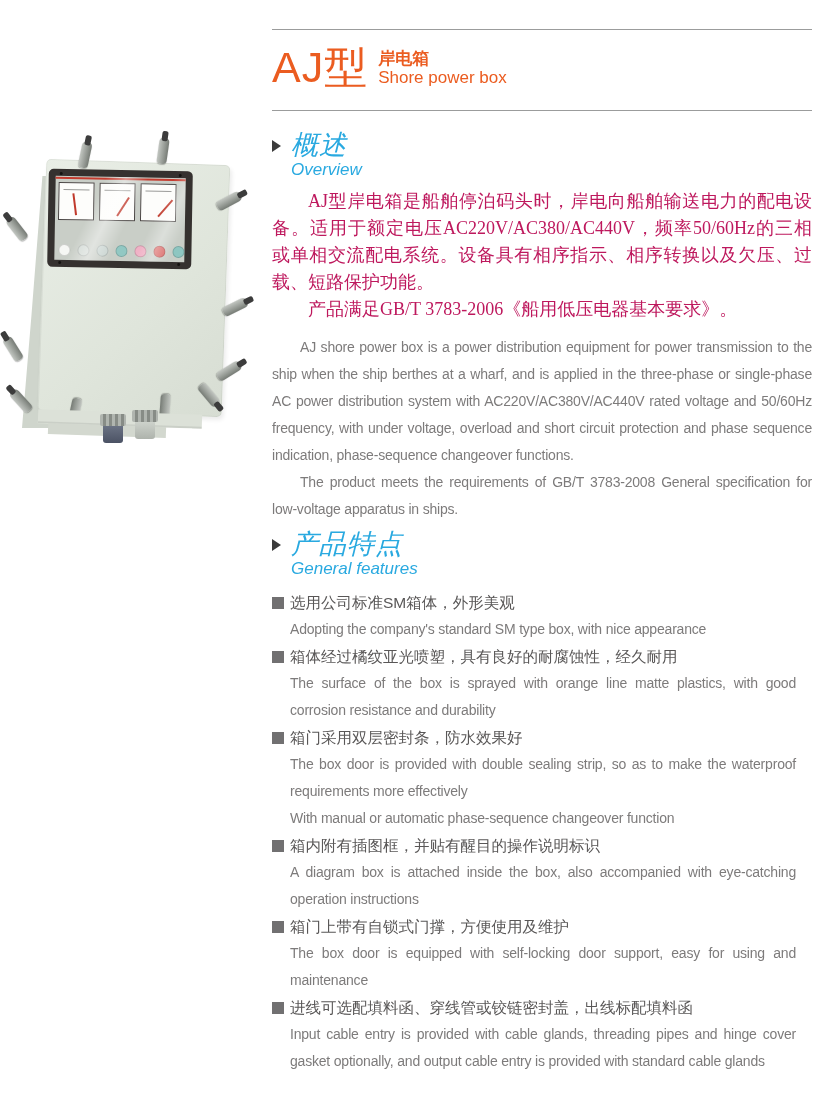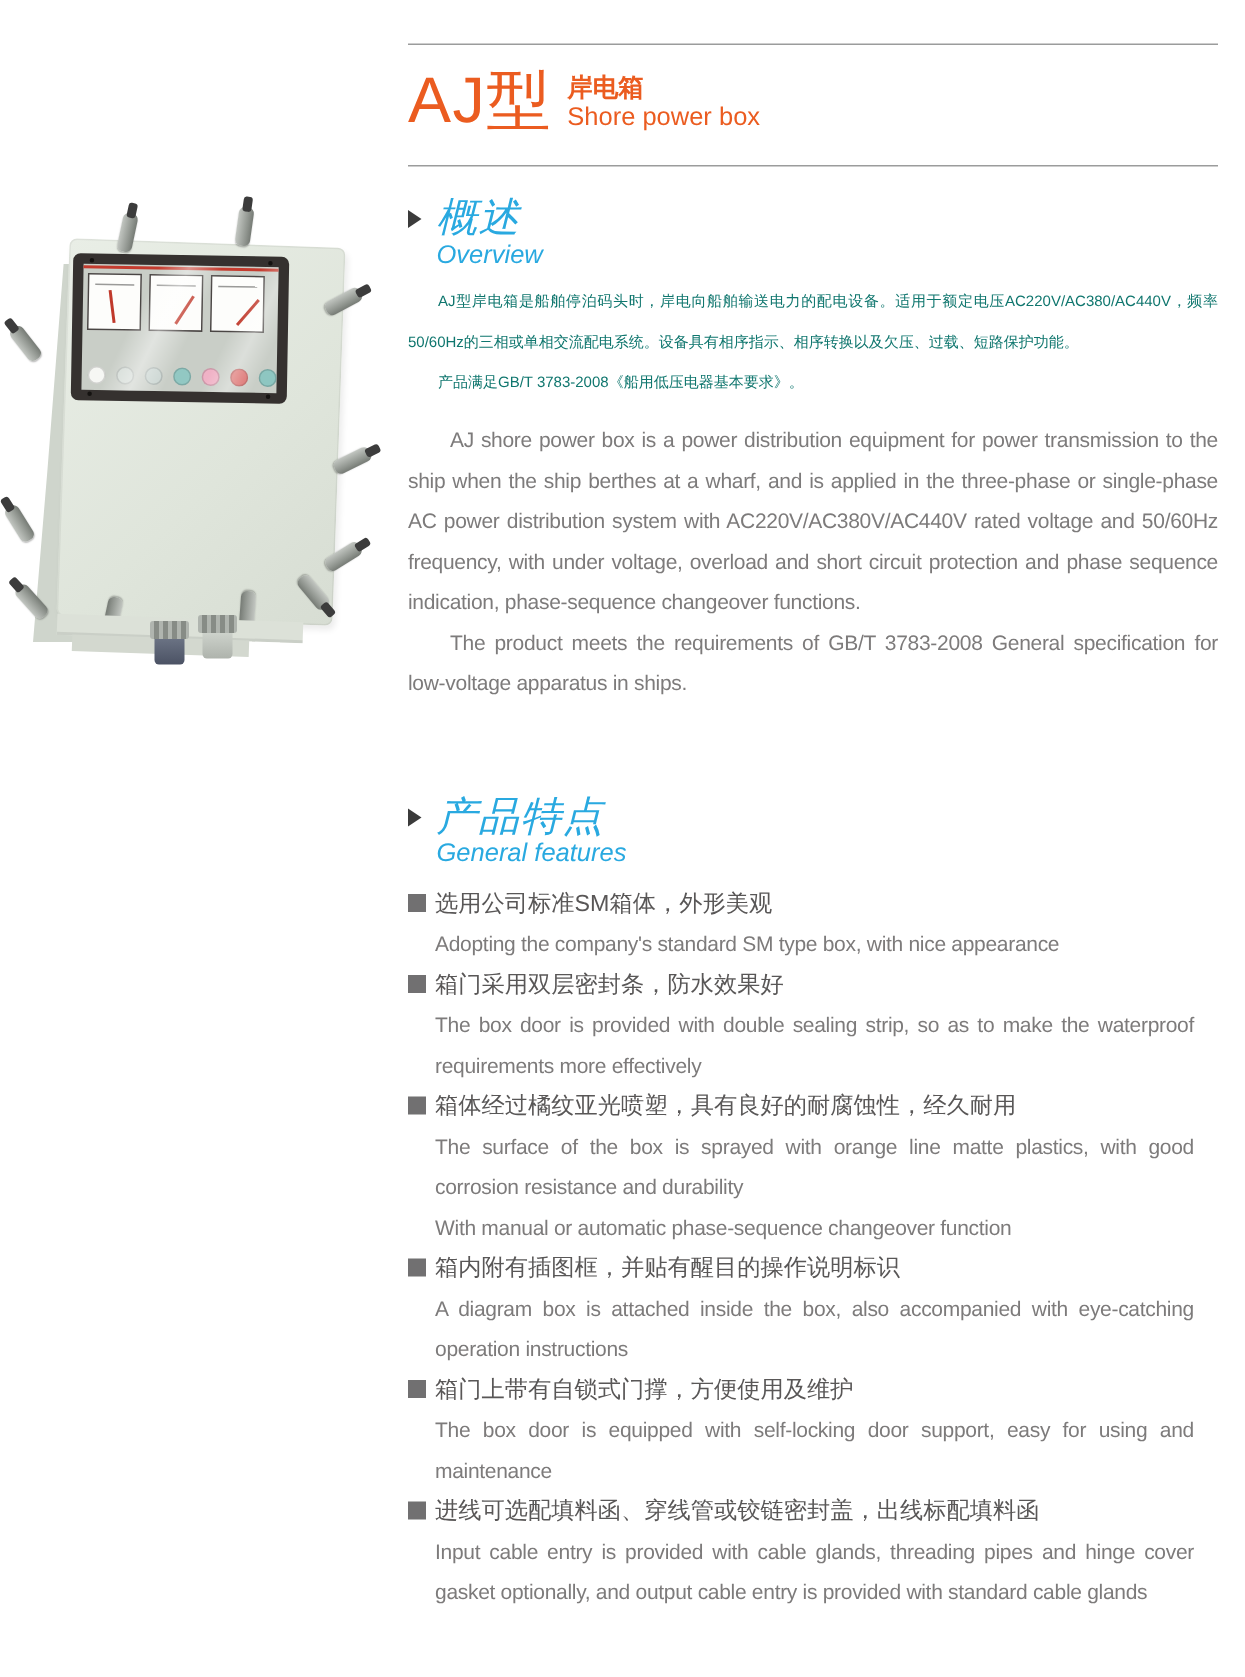--- a/index.html
+++ b/index.html
@@ -22,21 +22,21 @@
   
   .section{position:absolute;left:272px;width:540px;}
   .sec-overview{top:131px;}
   .sec-features{top:530px;}
   .sec-head{position:relative;padding-left:19px;margin-bottom:8px;font-style:italic;}
   .tri{position:absolute;left:0;top:9px;width:0;height:0;
        border-left:9px solid #3b3b3b;border-top:6px solid transparent;border-bottom:6px solid transparent;}
   .sec-title-cn{font-size:27px;line-height:29px;color:#29a9e0;font-weight:500;letter-spacing:1px;}
   .sec-title-en{font-size:17px;line-height:20px;color:#29a9e0;}
 
-  .para-cn p{margin:0;font-size:10px;line-height:27px;color:#0f766e;text-align:justify;text-indent:2em;}
+  .para-cn p{margin:0;font-size:18px;line-height:27px;color:#be185d;text-align:justify;text-indent:2em;font-family:Liberation Serif, serif;}
   .para-en{margin-top:11px;}
   .para-en p{margin:0;font-size:14px;line-height:27px;color:#7d7b7b;text-align:justify;text-indent:2em;letter-spacing:-0.2px;}
 
   
   .feat-list{list-style:none;margin:10px 16px 0 0;padding:0;}
   .feat-cn{font-size:15.5px;line-height:27px;color:#595757;}
   .feat-cn .sq{display:inline-block;width:12px;height:12px;background:#717071;margin-right:6px;vertical-align:-1px;}
   .feat-en{font-size:14px;line-height:27px;color:#7d7b7b;padding-left:18px;text-align:justify;letter-spacing:-0.2px;}
 
   
@@ -145,48 +145,48 @@
 </div>
 
 <div class="section sec-overview">
   <div class="sec-head">
     <span class="tri"></span>
     <div class="sec-title-cn">概述</div>
     <div class="sec-title-en">Overview</div>
   </div>
   <div class="para-cn">
     <p>AJ型岸电箱是船舶停泊码头时，岸电向船舶输送电力的配电设备。适用于额定电压AC220V/AC380/AC440V，频率50/60Hz的三相或单相交流配电系统。设备具有相序指示、相序转换以及欠压、过载、短路保护功能。</p>
-    <p>产品满足GB/T 3783-2008《船用低压电器基本要求》。</p>
+    <p>产品满足GB/T 3783-2006《船用低压电器基本要求》。</p>
   </div>
   <div class="para-en">
     <p>AJ shore power box is a power distribution equipment for power transmission to the ship when the ship berthes at a wharf, and is applied in the three-phase or single-phase AC power distribution system with AC220V/AC380V/AC440V rated voltage and 50/60Hz frequency, with under voltage, overload and short circuit protection and phase sequence indication, phase-sequence changeover functions.</p>
     <p>The product meets the requirements of GB/T 3783-2008 General specification for low-voltage apparatus in ships.</p>
   </div>
 </div>
 
 <div class="section sec-features">
   <div class="sec-head">
     <span class="tri"></span>
     <div class="sec-title-cn">产品特点</div>
     <div class="sec-title-en">General features</div>
   </div>
   <ul class="feat-list">
     <li>
       <div class="feat-cn"><span class="sq"></span><span>选用公司标准SM箱体，外形美观</span></div>
       <div class="feat-en">Adopting the company's standard SM type box, with nice appearance</div>
     </li>
     <li>
+      <div class="feat-cn"><span class="sq"></span><span>箱体经过橘纹亚光喷塑，具有良好的耐腐蚀性，经久耐用</span></div>
+      <div class="feat-en">The surface of the box is sprayed with orange line matte plastics, with good corrosion resistance and durability</div>
+    </li>
+    <li>
       <div class="feat-cn"><span class="sq"></span><span>箱门采用双层密封条，防水效果好</span></div>
       <div class="feat-en">The box door is provided with double sealing strip, so as to make the waterproof requirements more effectively</div>
     </li>
     <li>
-      <div class="feat-cn"><span class="sq"></span><span>箱体经过橘纹亚光喷塑，具有良好的耐腐蚀性，经久耐用</span></div>
-      <div class="feat-en">The surface of the box is sprayed with orange line matte plastics, with good corrosion resistance and durability</div>
-    </li>
-    <li>
       <div class="feat-en">With manual or automatic phase-sequence changeover function</div>
     </li>
     <li>
       <div class="feat-cn"><span class="sq"></span><span>箱内附有插图框，并贴有醒目的操作说明标识</span></div>
       <div class="feat-en">A diagram box is attached inside the box, also accompanied with eye-catching operation instructions</div>
     </li>
     <li>
       <div class="feat-cn"><span class="sq"></span><span>箱门上带有自锁式门撑，方便使用及维护</span></div>
       <div class="feat-en">The box door is equipped with self-locking door support, easy for using and maintenance</div>
     </li>

